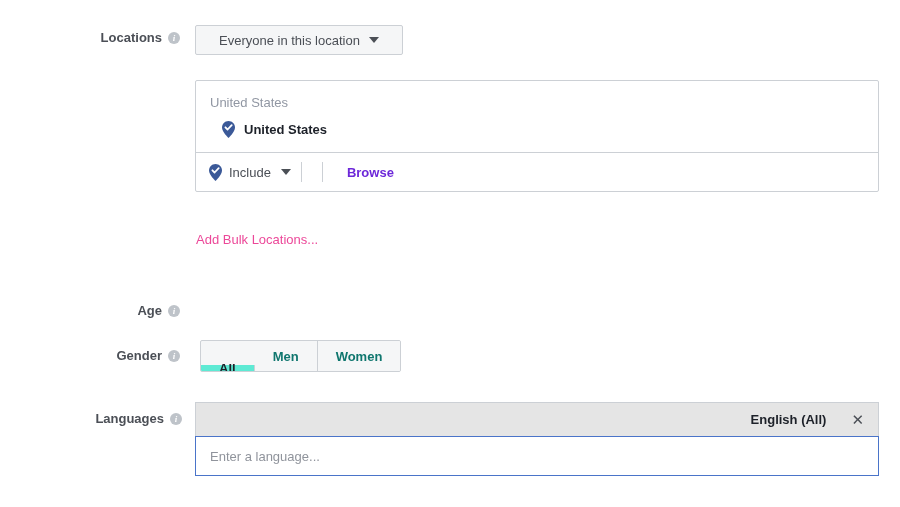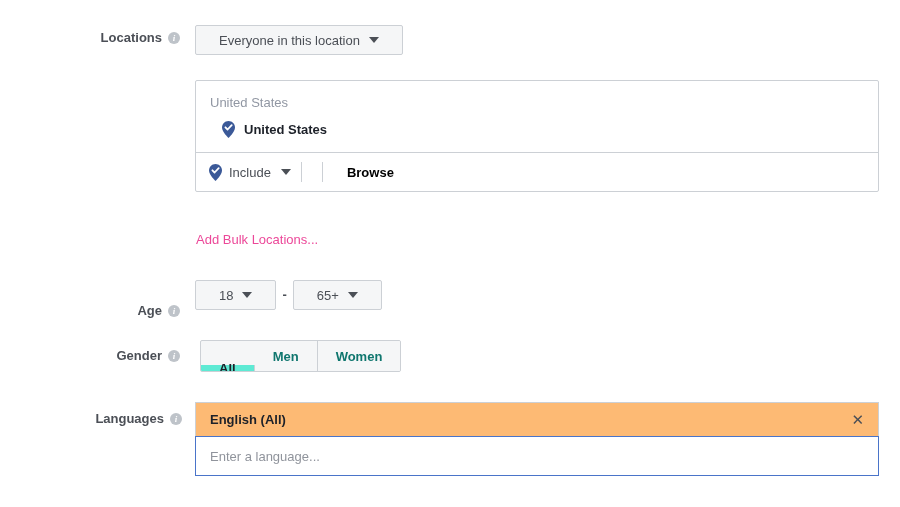--- a/index.html
+++ b/index.html
@@ -158,21 +158,21 @@
     font-family: "Liberation Sans", sans-serif;
     color: #1d2129;
     background: transparent;
     padding: 0;
     height: 20px;
   }
   .loc-typeahead::placeholder { color: #90949c; opacity: 1; }
   .browse-btn {
     font-size: 13px;
     font-weight: bold;
-    color: #000000;
+    color: #6d28d9;
     padding: 0 16px 0 14px;
     cursor: pointer;
     white-space: nowrap;
   }
 
   .bulk-link {
     position: absolute;
     left: 196px;
     top: 232px;
     font-size: 13px;
@@ -221,27 +221,28 @@
   .lang-panel {
     position: absolute;
     left: 195px;
     top: 402px;
     width: 684px;
     box-sizing: border-box;
   }
   .lang-token-row {
     display: flex;
     align-items: center;
-    justify-content: space-between;
+    justify-content: flex-end;
     border: 1px solid #ccd0d5;
     border-bottom: 0;
-    background: #fdba74;
+    background: #e5e5e5;
     height: 34px;
     padding: 0 14px 0 14px;
     box-sizing: border-box;
+    gap: 25px;
   }
   .lang-token-label {
     font-size: 13px;
     font-weight: bold;
     color: #1d2129;
   }
   .lang-remove {
     font-size: 15px;
     color: #4b4f56;
     cursor: pointer;
@@ -317,31 +318,20 @@
   </div>
 
   <a class="bulk-link">Add Bulk Locations...</a>
 
   <div class="row" style="left:50px; top:287px;margin-top:16px;">
     <div class="label-cell">
       <span>Age</span><span class="info-icon">i</span>
     </div>
   </div>
 
-  <div style="position:absolute; left:195px; top:280px; display:flex; align-items:center;">
-    <div class="pill">
-      <span>18</span>
-      <span class="caret"></span>
-    </div>
-    <span class="age-dash">-</span>
-    <div class="pill">
-      <span>65+</span>
-      <span class="caret"></span>
-    </div>
-  </div>
 
   <div class="row" style="left:50px; top:348px;">
     <div class="label-cell">
       <span>Gender</span><span class="info-icon">i</span>
     </div>
   </div>
 
   <div class="seg-group" style="position:absolute; left:200px; top:340px;">
     <div class="seg selected">All</div>
     <div class="seg">Men</div>

